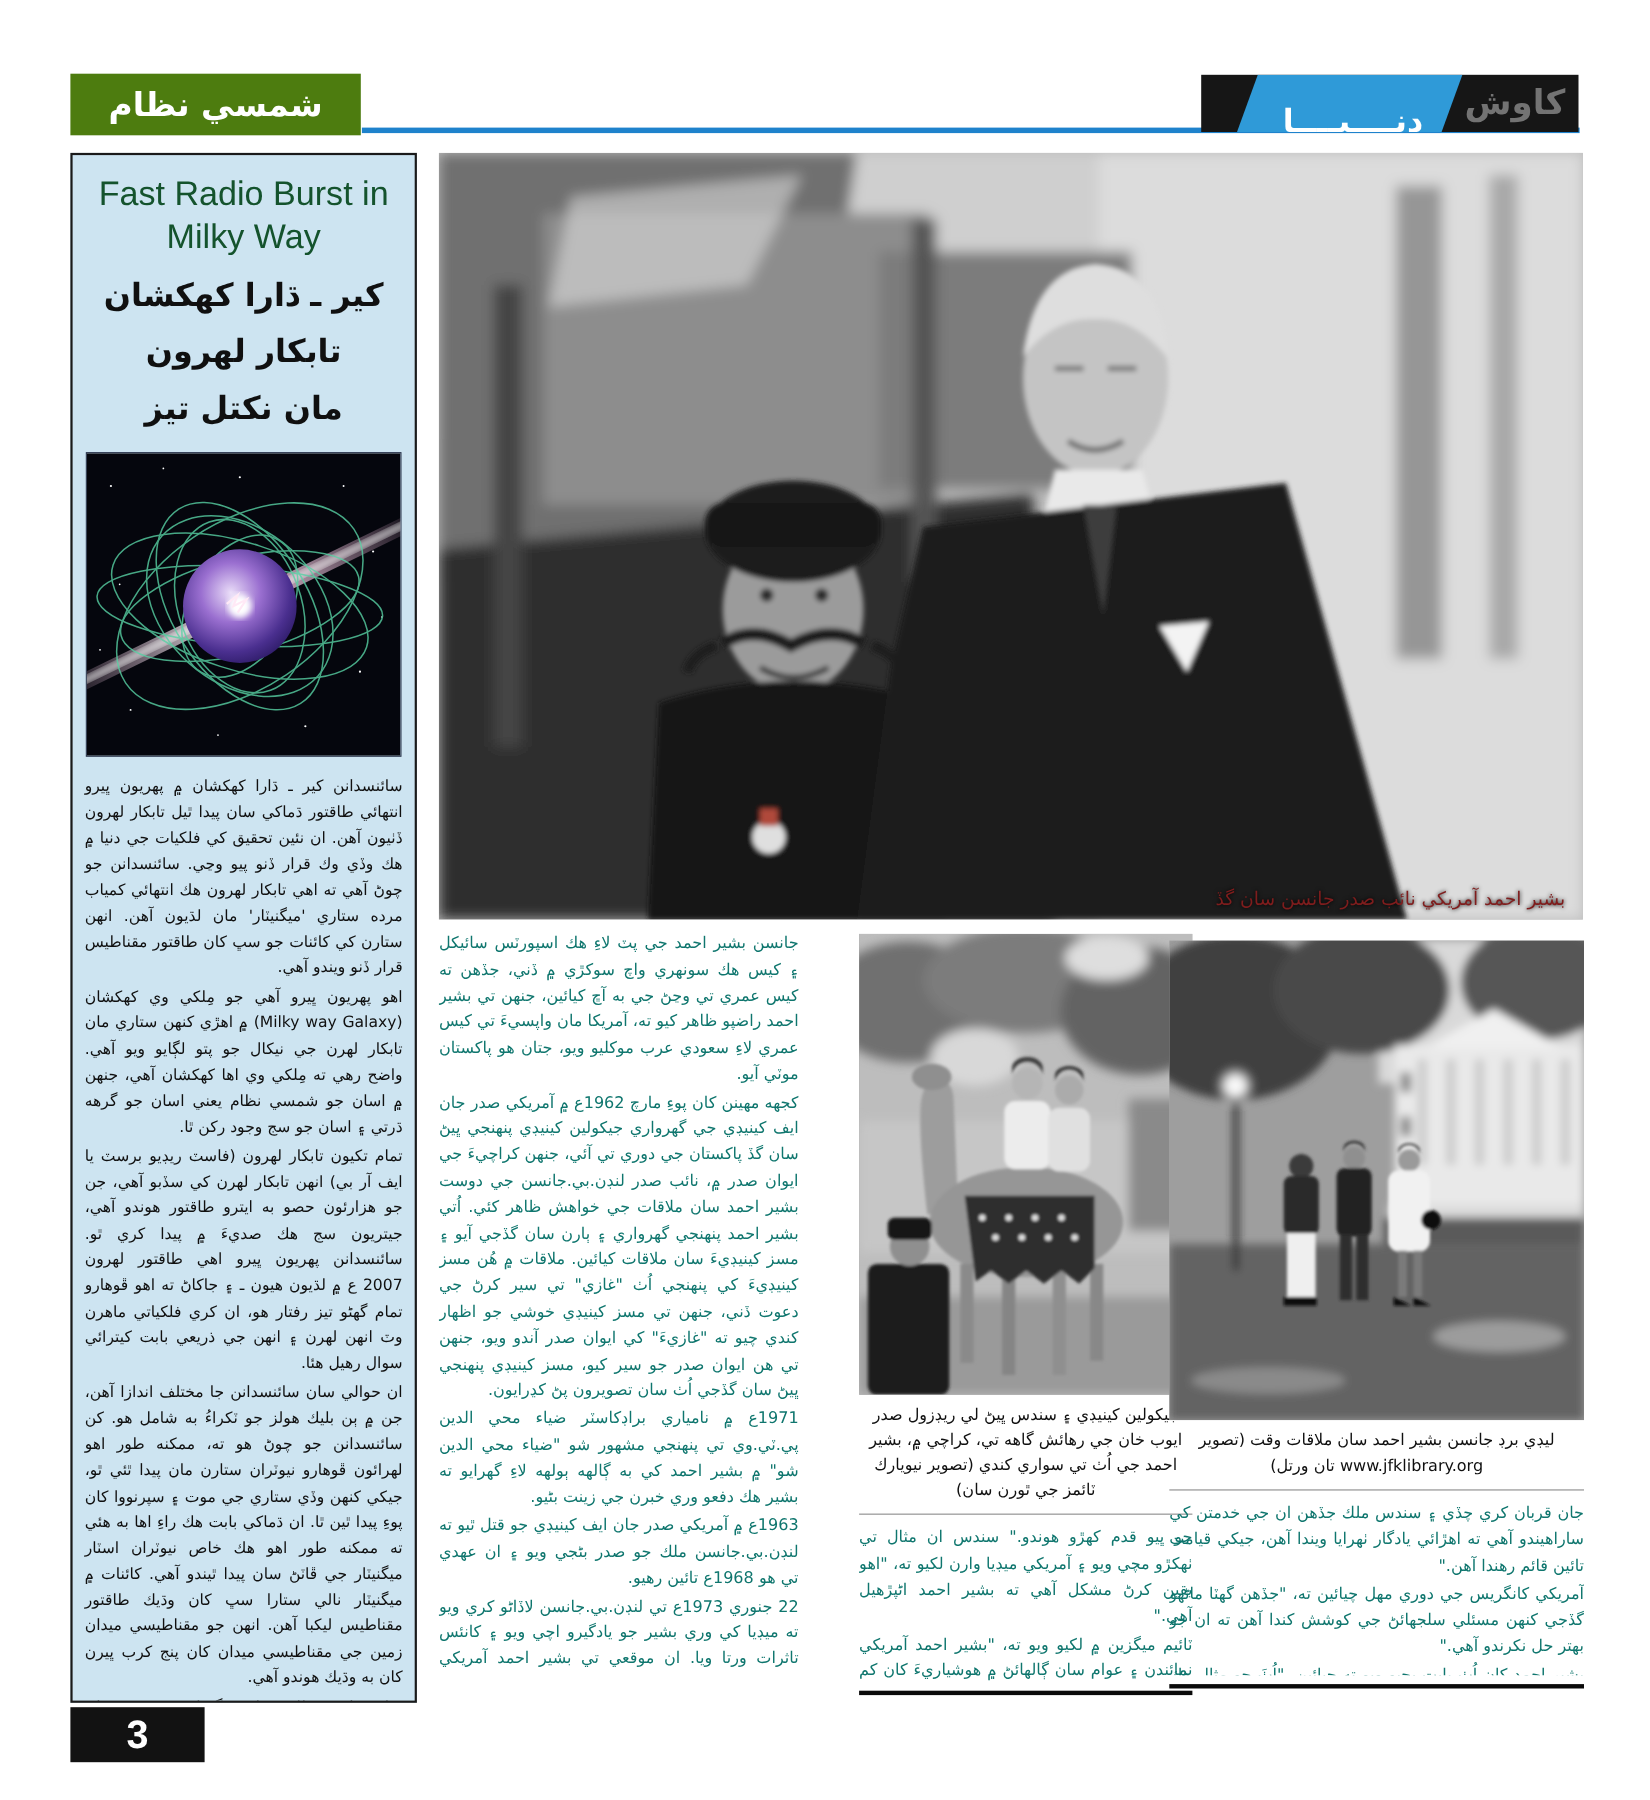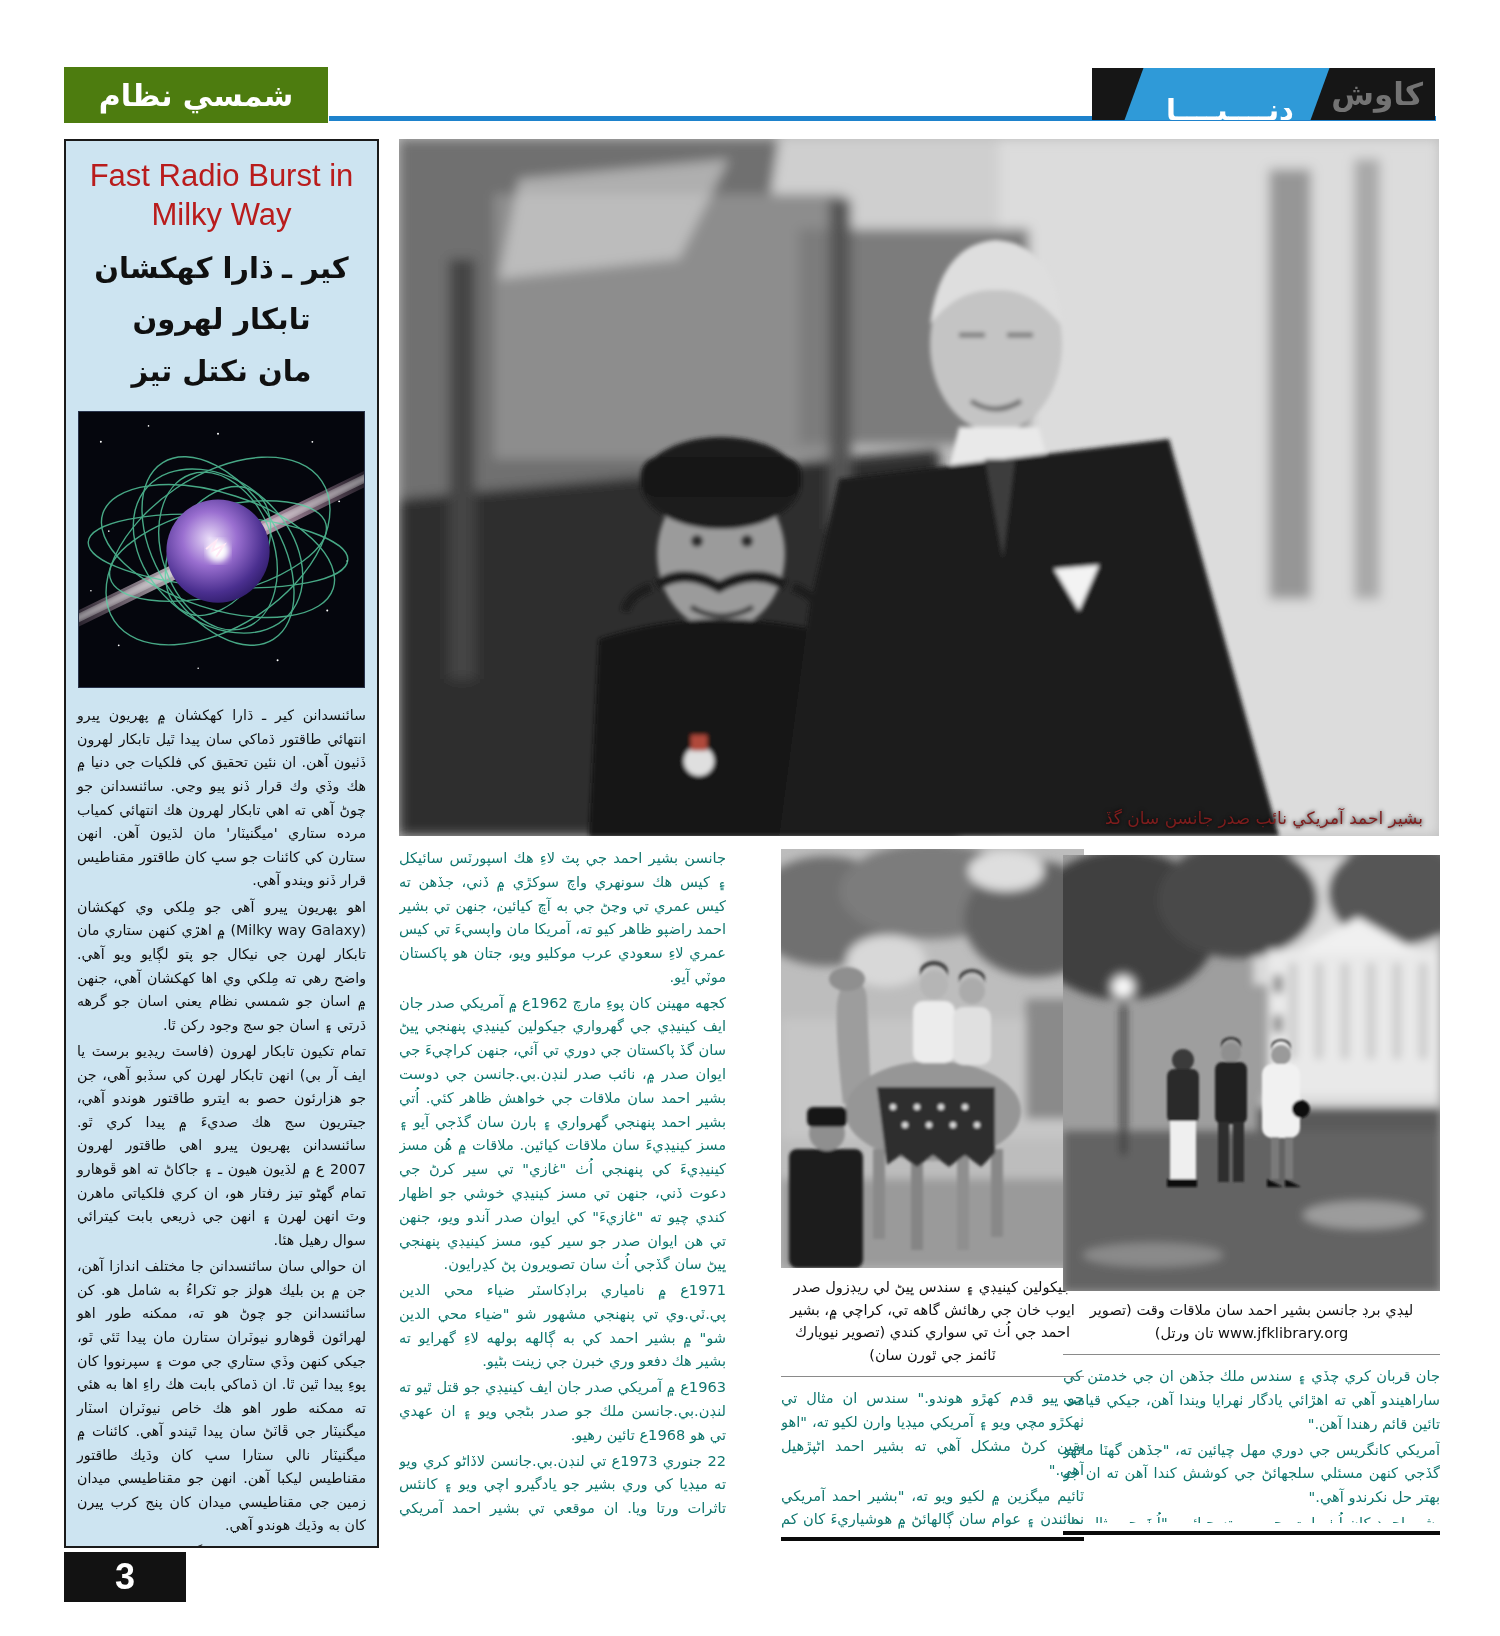--- a/index.html
+++ b/index.html
@@ -20,21 +20,21 @@
                     display:flex; align-items:center; justify-content:center;
                     color:#fff; font-weight:bold; font-size:29px; direction:rtl;margin-top:16px; }
   .masthead-kawish { position:absolute; right:12px; top:0; height:100%;
                      display:flex; align-items:center; color:#737373; font-weight:bold;
                      font-size:31px; direction:rtl; }
 
   
   .sidebar { position:absolute; left:64px; top:139px; width:315px; height:1409px;
              background:#cde4f1; border:2px solid #1a1a1a; padding:16px 11px 8px; overflow:hidden; }
   .h-en { font-family:"Liberation Sans", sans-serif; font-size:31px; line-height:1.25;
-          text-align:center; color:#b91c1c; }
+          text-align:center; color:#14532d; }
   .h-sd { direction:rtl; font-weight:bold; font-size:29px; line-height:1.78;
           text-align:center; color:#101010; margin-top:8px; }
   .magnetar-wrap { width:287px; height:277px; margin:14px auto 16px; border:1px solid #28324a; }
   .sidebar-body p { direction:rtl; text-align:justify; font-size:14.2px; line-height:1.66;
                     color:#101010; margin-bottom:3px; }
 
   
   .pageno { position:absolute; left:64px; top:1552px; width:122px; height:50px; background:#121212;
             color:#fff; font-weight:bold; font-size:36px; font-family:"Liberation Sans", sans-serif;
             display:flex; align-items:center; justify-content:center; }

